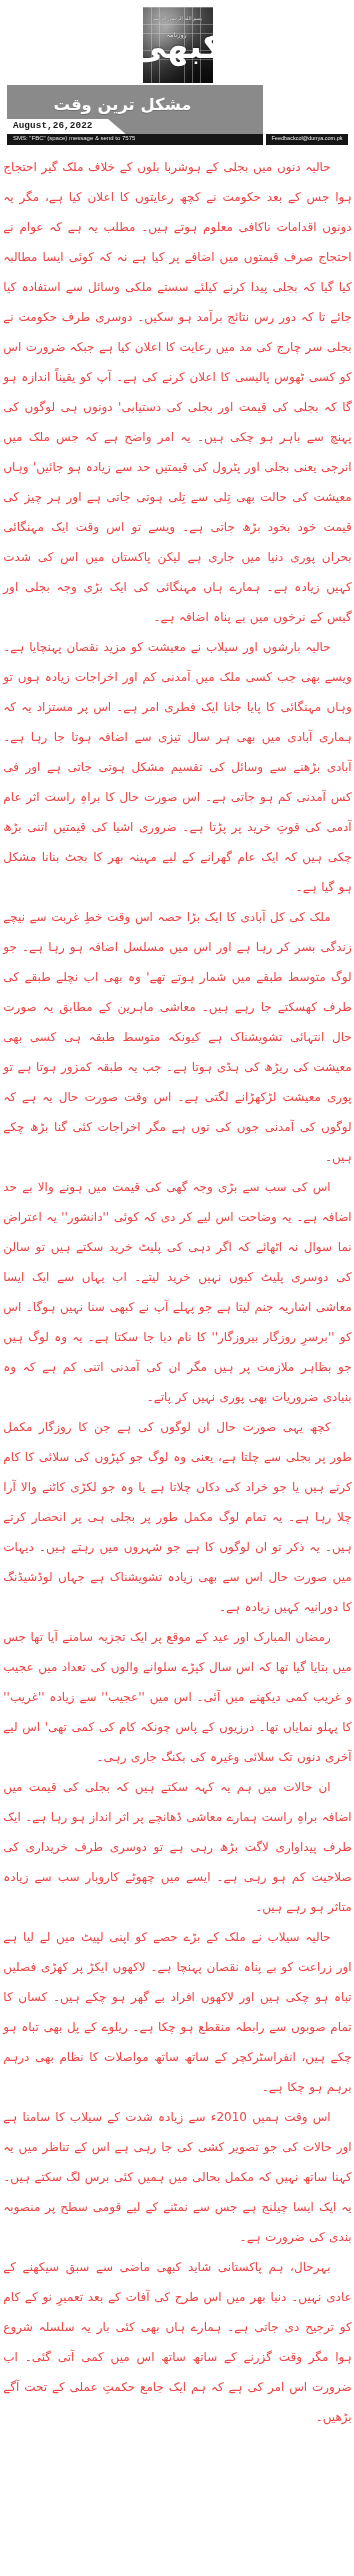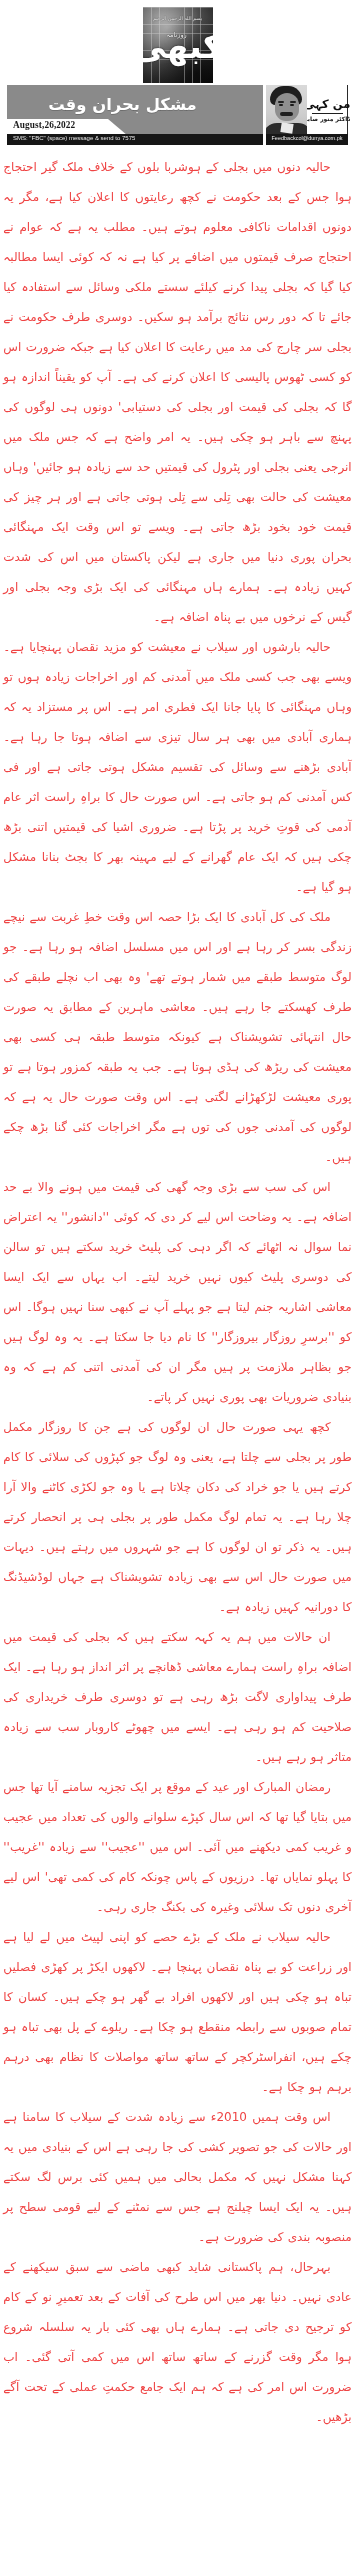--- a/index.html
+++ b/index.html
@@ -121,21 +121,21 @@
     top:34px;
     width:119px;
     height:15.3px;
     background:#ffffff;
     clip-path:polygon(0 0, 101px 0, 119px 15.3px, 0 15.3px);
   }
   .date-label{
     position:absolute;
     left:13px;
     top:35px;
-    font-family:Liberation Serif, serif;
+    font-family:Liberation Mono, monospace;
     font-size:9.3px;
     font-weight:700;
     color:#1b1b1b;
     direction:ltr;
     letter-spacing:0.1px;
   }
 
   
   .sms-bar{
     position:absolute;
@@ -320,59 +320,41 @@
       <div class="grid"></div>
       <div class="logo-sub">بسم الله الرحمن الرحيم</div>
       <div class="logo-sub2">روزنامہ</div>
       <div class="logo-text">کبھی</div>
     </div>
   </div>
 
   <div class="headband">
 
     <div class="title-panel">
-      <div class="title-text">مشکل بحران وقت</div>
+      <div class="title-text">مشکل ترین وقت</div>
     </div>
 
     <div class="notch"></div>
     <div class="date-label">August,26,2022</div>
 
     <div class="sms-bar"></div>
     <div class="sms-text">SMS: "FBC" (space) message &amp; send to 7575</div>
 
-    <div class="col-id">
-      <div class="names">
-        <div class="colname">من کہی</div>
-        <div class="rule"></div>
-        <div class="author">ڈاکٹر منور صابر</div>
-      </div>
-      <div class="portrait">
-        <div class="hair"></div>
-        <div class="face"></div>
-        <div class="brow-l"></div>
-        <div class="brow-r"></div>
-        <div class="eye-l"></div>
-        <div class="eye-r"></div>
-        <div class="mustache"></div>
-        <div class="shoulders"></div>
-        <div class="collar"></div>
-      </div>
-    </div>
 
     <div class="email-bar"></div>
     <div class="email-text">Feedbackcol@dunya.com.pk</div>
   </div>
 
   <div class="article" id="article-body">
       <p class="indent">حالیہ دنوں میں بجلی کے ہوشربا بلوں کے خلاف ملک گیر احتجاج ہوا جس کے بعد حکومت نے کچھ رعایتوں کا اعلان کیا ہے، مگر یہ دونوں اقدامات ناکافی معلوم ہوتے ہیں۔ مطلب یہ ہے کہ عوام نے احتجاج صرف قیمتوں میں اضافے پر کیا ہے نہ کہ کوئی ایسا مطالبہ کیا گیا کہ بجلی پیدا کرنے کیلئے سستے ملکی وسائل سے استفادہ کیا جائے تا کہ دور رس نتائج برآمد ہو سکیں۔ دوسری طرف حکومت نے بجلی سر چارج کی مد میں رعایت کا اعلان کیا ہے جبکہ ضرورت اس کو کسی ٹھوس پالیسی کا اعلان کرنے کی ہے۔ آپ کو یقیناً اندازہ ہو گا کہ بجلی کی قیمت اور بجلی کی دستیابی' دونوں ہی لوگوں کی پہنچ سے باہر ہو چکی ہیں۔ یہ امر واضح ہے کہ جس ملک میں انرجی یعنی بجلی اور پٹرول کی قیمتیں حد سے زیادہ ہو جائیں' وہاں معیشت کی حالت بھی تِلی سے تِلی ہوتی جاتی ہے اور ہر چیز کی قیمت خود بخود بڑھ جاتی ہے۔ ویسے تو اس وقت ایک مہنگائی بحران پوری دنیا میں جاری ہے لیکن پاکستان میں اس کی شدت کہیں زیادہ ہے۔ ہمارے ہاں مہنگائی کی ایک بڑی وجہ بجلی اور گیس کے نرخوں میں بے پناہ اضافہ ہے۔</p>
       <p class="indent">حالیہ بارشوں اور سیلاب نے معیشت کو مزید نقصان پہنچایا ہے۔ ویسے بھی جب کسی ملک میں آمدنی کم اور اخراجات زیادہ ہوں تو وہاں مہنگائی کا پایا جانا ایک فطری امر ہے۔ اس پر مستزاد یہ کہ ہماری آبادی میں بھی ہر سال تیزی سے اضافہ ہوتا جا رہا ہے۔ آبادی بڑھنے سے وسائل کی تقسیم مشکل ہوتی جاتی ہے اور فی کس آمدنی کم ہو جاتی ہے۔ اس صورت حال کا براہِ راست اثر عام آدمی کی قوتِ خرید پر پڑتا ہے۔ ضروری اشیا کی قیمتیں اتنی بڑھ چکی ہیں کہ ایک عام گھرانے کے لیے مہینہ بھر کا بجٹ بنانا مشکل ہو گیا ہے۔</p>
       <p class="indent">ملک کی کل آبادی کا ایک بڑا حصہ اس وقت خطِ غربت سے نیچے زندگی بسر کر رہا ہے اور اس میں مسلسل اضافہ ہو رہا ہے۔ جو لوگ متوسط طبقے میں شمار ہوتے تھے' وہ بھی اب نچلے طبقے کی طرف کھسکتے جا رہے ہیں۔ معاشی ماہرین کے مطابق یہ صورت حال انتہائی تشویشناک ہے کیونکہ متوسط طبقہ ہی کسی بھی معیشت کی ریڑھ کی ہڈی ہوتا ہے۔ جب یہ طبقہ کمزور ہوتا ہے تو پوری معیشت لڑکھڑانے لگتی ہے۔ اس وقت صورت حال یہ ہے کہ لوگوں کی آمدنی جوں کی توں ہے مگر اخراجات کئی گنا بڑھ چکے ہیں۔</p>
       <p class="indent">اس کی سب سے بڑی وجہ گھی کی قیمت میں ہونے والا بے حد اضافہ ہے۔ یہ وضاحت اس لیے کر دی کہ کوئی ''دانشور'' یہ اعتراض نما سوال نہ اٹھائے کہ اگر دہی کی پلیٹ خرید سکتے ہیں تو سالن کی دوسری پلیٹ کیوں نہیں خرید لیتے۔ اب یہاں سے ایک ایسا معاشی اشاریہ جنم لیتا ہے جو پہلے آپ نے کبھی سنا نہیں ہوگا۔ اس کو ''برسرِ روزگار بیروزگار'' کا نام دیا جا سکتا ہے۔ یہ وہ لوگ ہیں جو بظاہر ملازمت پر ہیں مگر ان کی آمدنی اتنی کم ہے کہ وہ بنیادی ضروریات بھی پوری نہیں کر پاتے۔</p>
       <p class="indent">کچھ یہی صورت حال ان لوگوں کی ہے جن کا روزگار مکمل طور پر بجلی سے چلتا ہے، یعنی وہ لوگ جو کپڑوں کی سلائی کا کام کرتے ہیں یا جو خراد کی دکان چلاتا ہے یا وہ جو لکڑی کاٹنے والا آرا چلا رہا ہے۔ یہ تمام لوگ مکمل طور پر بجلی ہی پر انحصار کرتے ہیں۔ یہ ذکر تو ان لوگوں کا ہے جو شہروں میں رہتے ہیں۔ دیہات میں صورت حال اس سے بھی زیادہ تشویشناک ہے جہاں لوڈشیڈنگ کا دورانیہ کہیں زیادہ ہے۔</p>
+      <p class="indent">رمضان المبارک اور عید کے موقع پر ایک تجزیہ سامنے آیا تھا جس میں بتایا گیا تھا کہ اس سال کپڑے سلوانے والوں کی تعداد میں عجیب و غریب کمی دیکھنے میں آئی۔ اس میں ''عجیب'' سے زیادہ ''غریب'' کا پہلو نمایاں تھا۔ درزیوں کے پاس چونکہ کام کی کمی تھی' اس لیے آخری دنوں تک سلائی وغیرہ کی بکنگ جاری رہی۔</p>
       <p class="indent">ان حالات میں ہم یہ کہہ سکتے ہیں کہ بجلی کی قیمت میں اضافہ براہِ راست ہمارے معاشی ڈھانچے پر اثر انداز ہو رہا ہے۔ ایک طرف پیداواری لاگت بڑھ رہی ہے تو دوسری طرف خریداری کی صلاحیت کم ہو رہی ہے۔ ایسے میں چھوٹے کاروبار سب سے زیادہ متاثر ہو رہے ہیں۔</p>
-      <p class="indent">رمضان المبارک اور عید کے موقع پر ایک تجزیہ سامنے آیا تھا جس میں بتایا گیا تھا کہ اس سال کپڑے سلوانے والوں کی تعداد میں عجیب و غریب کمی دیکھنے میں آئی۔ اس میں ''عجیب'' سے زیادہ ''غریب'' کا پہلو نمایاں تھا۔ درزیوں کے پاس چونکہ کام کی کمی تھی' اس لیے آخری دنوں تک سلائی وغیرہ کی بکنگ جاری رہی۔</p>
       <p class="indent">حالیہ سیلاب نے ملک کے بڑے حصے کو اپنی لپیٹ میں لے لیا ہے اور زراعت کو بے پناہ نقصان پہنچا ہے۔ لاکھوں ایکڑ پر کھڑی فصلیں تباہ ہو چکی ہیں اور لاکھوں افراد بے گھر ہو چکے ہیں۔ کسان کا تمام صوبوں سے رابطہ منقطع ہو چکا ہے۔ ریلوے کے پل بھی تباہ ہو چکے ہیں، انفراسٹرکچر کے ساتھ ساتھ مواصلات کا نظام بھی درہم برہم ہو چکا ہے۔</p>
-      <p class="indent">اس وقت ہمیں 2010ء سے زیادہ شدت کے سیلاب کا سامنا ہے اور حالات کی جو تصویر کشی کی جا رہی ہے اس کے بنیادی میں یہ کہنا مشکل نہیں کہ مکمل بحالی میں ہمیں کئی برس لگ سکتے ہیں۔ یہ ایک ایسا چیلنج ہے جس سے نمٹنے کے لیے قومی سطح پر منصوبہ بندی کی ضرورت ہے۔</p>
+      <p class="indent">اس وقت ہمیں 2010ء سے زیادہ شدت کے سیلاب کا سامنا ہے اور حالات کی جو تصویر کشی کی جا رہی ہے اس کے تناظر میں یہ کہنا ساتھ نہیں کہ مکمل بحالی میں ہمیں کئی برس لگ سکتے ہیں۔ یہ ایک ایسا چیلنج ہے جس سے نمٹنے کے لیے قومی سطح پر منصوبہ بندی کی ضرورت ہے۔</p>
       <p class="indent">بہرحال، ہم پاکستانی شاید کبھی ماضی سے سبق سیکھنے کے عادی نہیں۔ دنیا بھر میں اس طرح کی آفات کے بعد تعمیرِ نو کے کام کو ترجیح دی جاتی ہے۔ ہمارے ہاں بھی کئی بار یہ سلسلہ شروع ہوا مگر وقت گزرنے کے ساتھ ساتھ اس میں کمی آتی گئی۔ اب ضرورت اس امر کی ہے کہ ہم ایک جامع حکمتِ عملی کے تحت آگے بڑھیں۔</p>
     </div>
 
 </div>
 
 
 </body></html>

